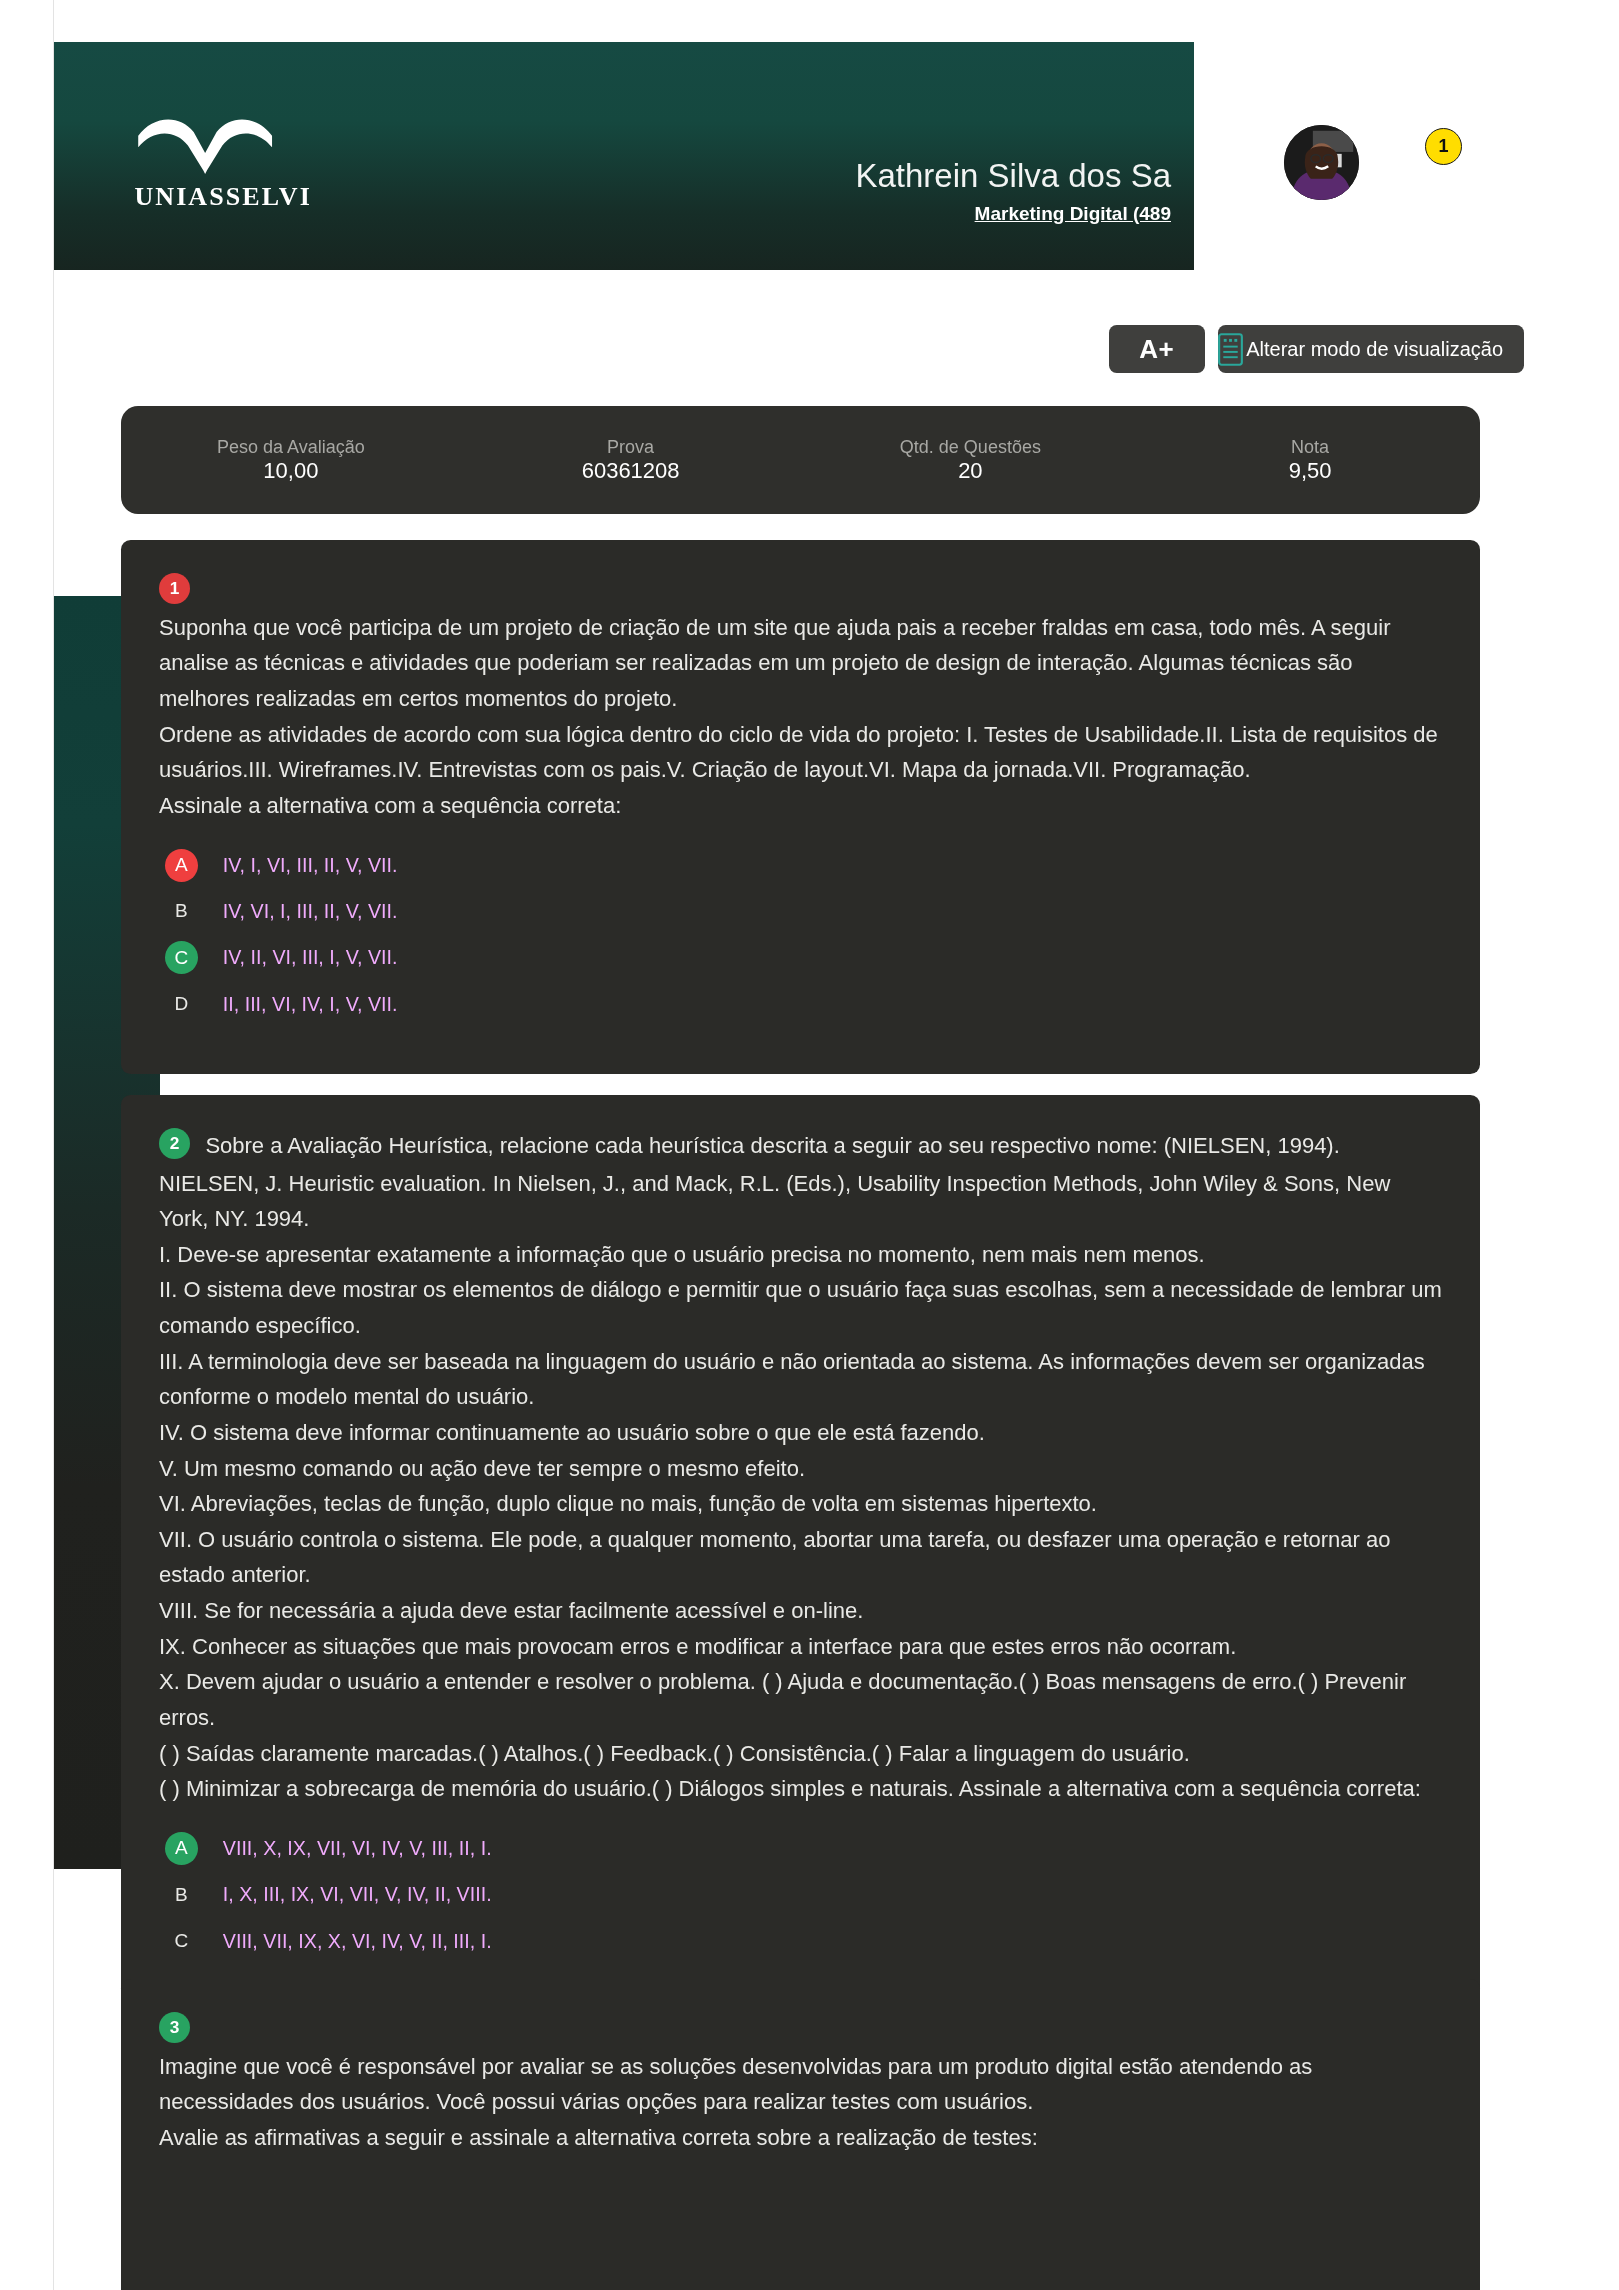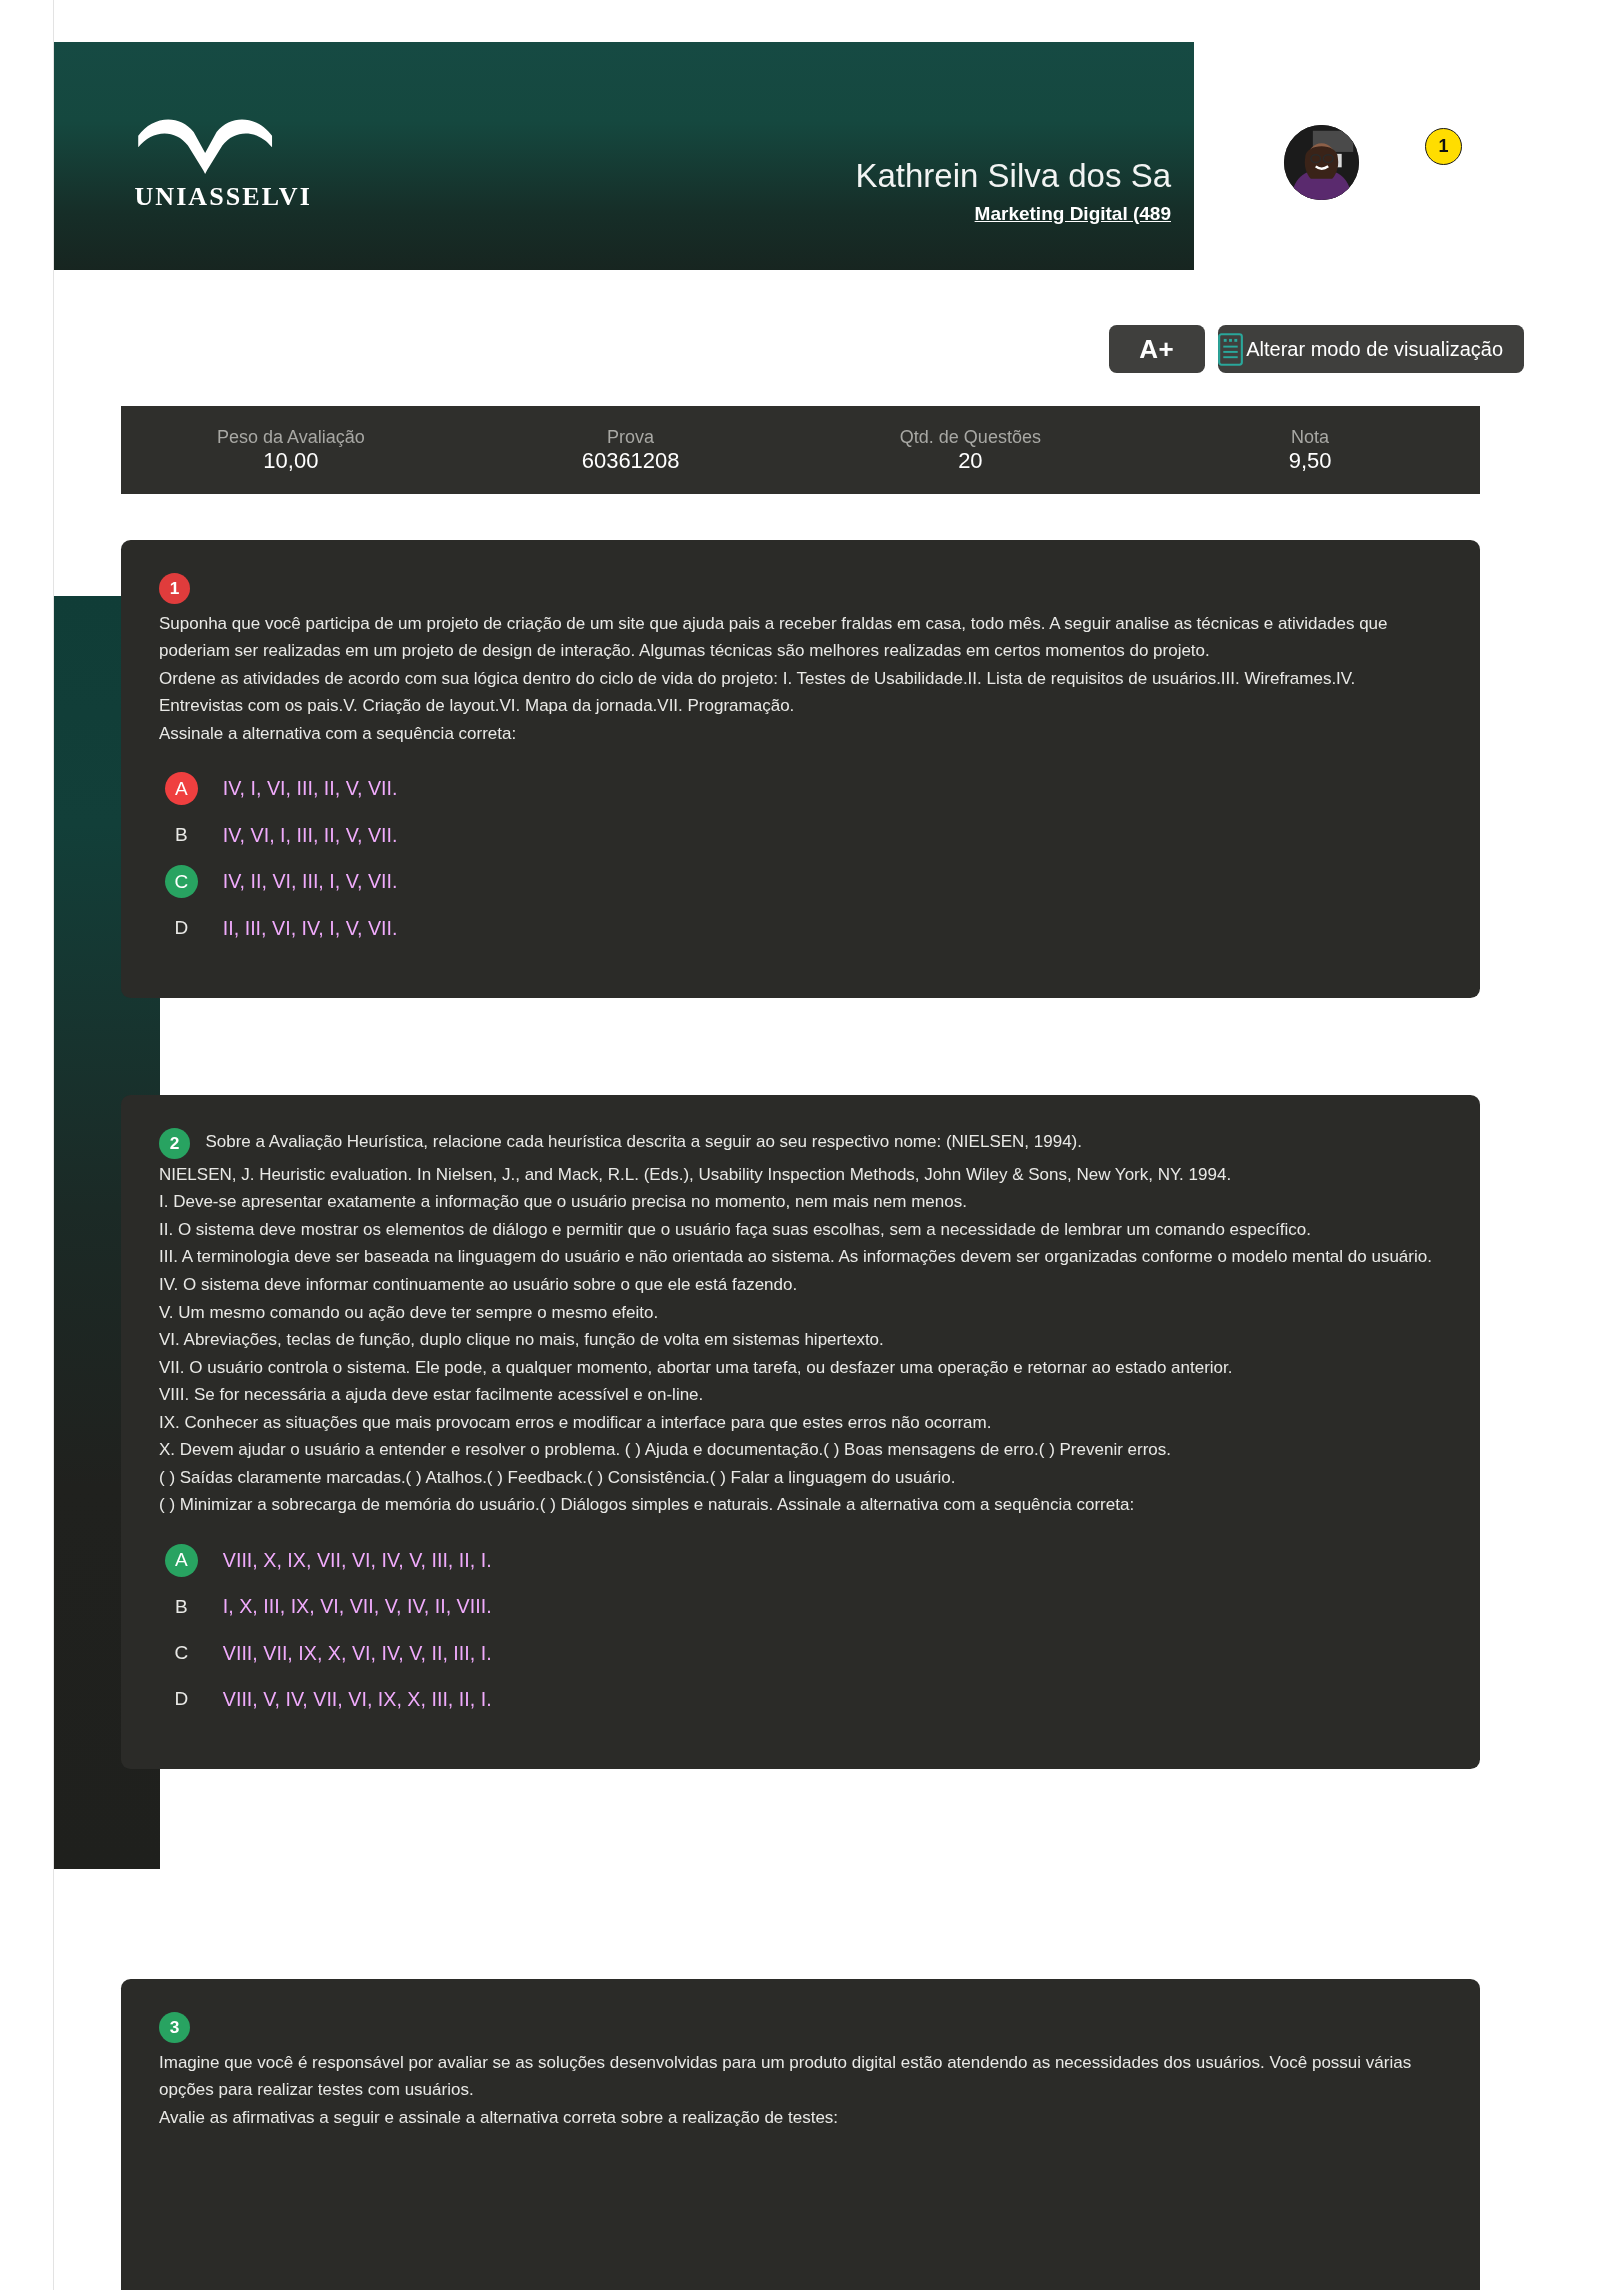--- a/index.html
+++ b/index.html
@@ -165,23 +165,23 @@
     font-size: 20px;
   }
   .doc-icon { display: block; width: 25px; height: 33px; flex: none; }
 
   
   .infobar {
     position: absolute;
     left: 121px;
     top: 406px;
     width: 1359px;
-    height: 88px;
+    height: 108px;
     background: #2f2f2c;
-    border-radius: 0;
+    border-radius: 17px;
     display: flex;
     z-index: 4;
   }
   .info-cell {
     flex: 1 1 0;
     display: flex;
     flex-direction: column;
     align-items: center;
     justify-content: center;
     gap: 4.8px;
@@ -235,21 +235,21 @@
 
   .q-head-inline {
     display: flex;
     align-items: flex-start;
     gap: 15.4px;
     margin-bottom: 1.9px;
   }
   .q-head-block { margin-bottom: 5.8px; }
 
   .q-text {
-    font-size: 17px;
+    font-size: 22px;
     font-weight: 300;
     line-height: 1.62;
     color: #e9e9e6;
   }
   .q-text p { margin: 0; }
 
   .options { margin-top: 25px; }
   .option {
     display: flex;
     align-items: center;

